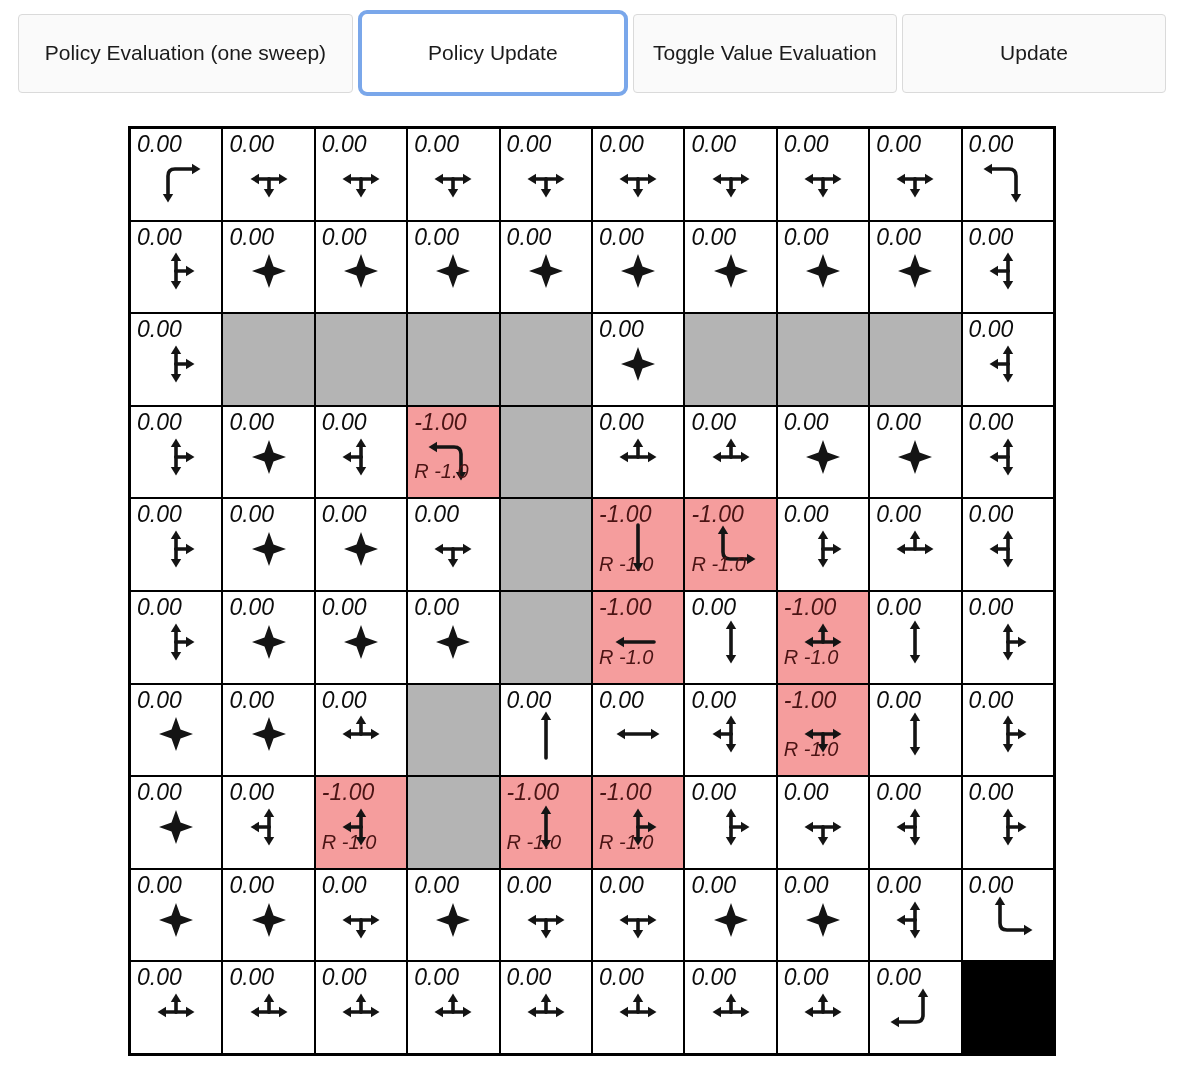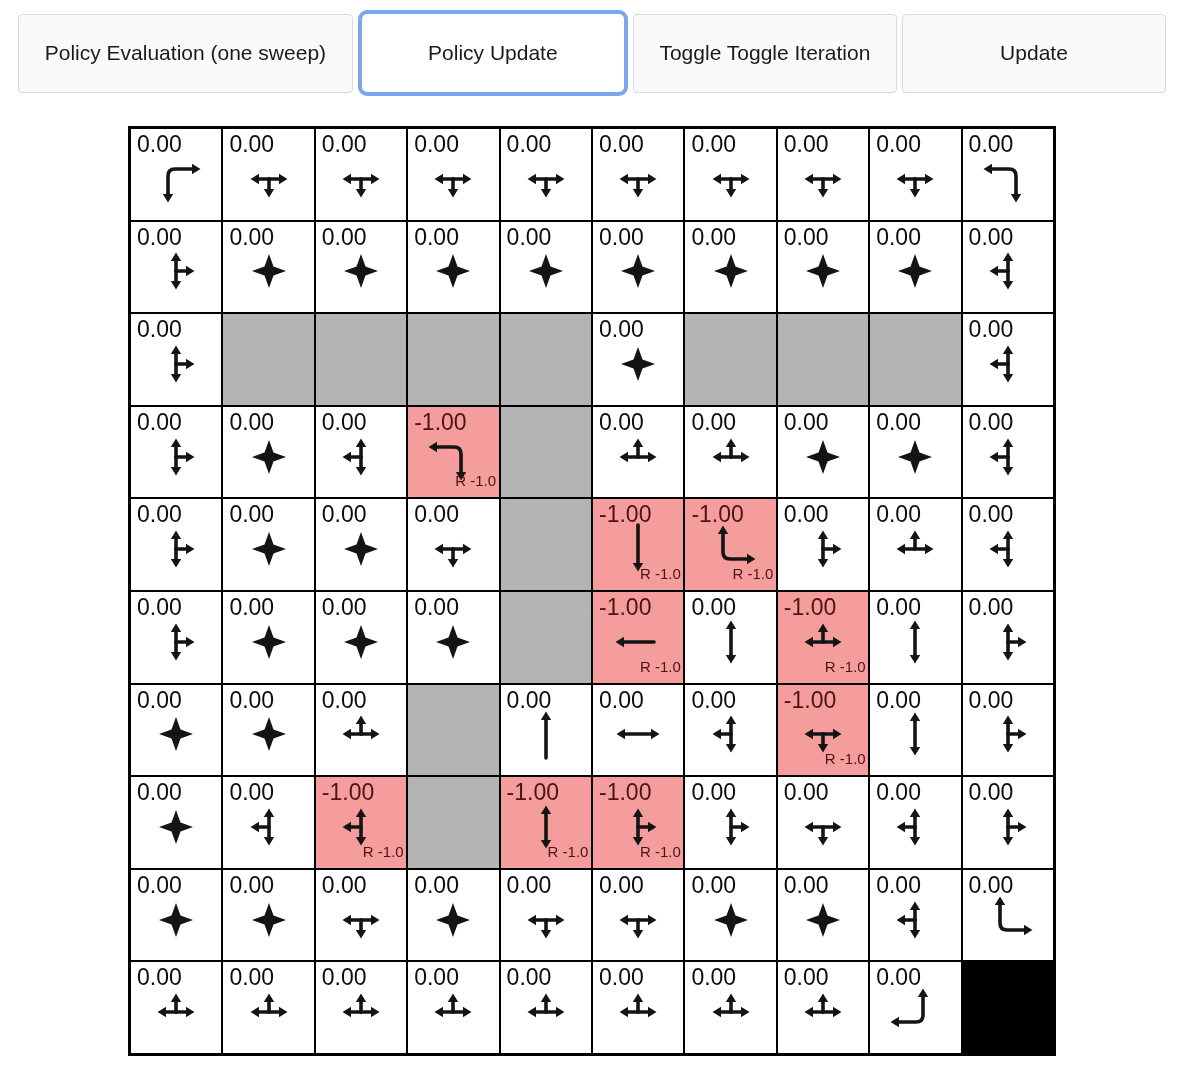--- a/index.html
+++ b/index.html
@@ -7,42 +7,42 @@
 
   
   .toolbar{display:flex;align-items:center;gap:5px;padding:10px 18px 0 18px;height:96px;box-sizing:border-box;}
   .btn{flex:1;height:79px;background:#fafafa;border:1px solid #dadada;border-radius:4px;
        display:flex;align-items:center;justify-content:center;
        font-size:21px;color:#1b1b1b;cursor:pointer;box-sizing:border-box;}
   .btn.wide{flex:1.27;}
   .btn.active{height:86px;background:#ffffff;border:4px solid var(--accent);border-radius:9px;}
 
   
-  .gridwrap{width:928px;margin:30px auto 0 auto;}
+  .gridwrap{width:928px;margin:30px auto 0 auto;font-style:italic;}
   #grid{display:grid;grid-template-columns:repeat(10,1fr);grid-auto-rows:92.6px;
         border:2px solid #000;background:#000;}
   .cell{position:relative;background:#fff;border:1px solid #000;
         border-left-width:1.5px;border-right-width:1.5px;box-sizing:border-box;}
   .cell.wall{background:var(--wall);}
   .cell.neg{background:var(--neg);}
   .cell.pos{background:var(--pos);}
   .val{font-size:23px;line-height:1.1;color:#0c0c0c;margin:3px 0 0 6px;}
   .neg .val,.neg .rew{color:var(--negText);}
   .pos .val,.pos .rew{color:var(--posText);}
   .arr{position:absolute;left:50%;top:55%;transform:translate(-50%,-50%);width:64px;height:64px;pointer-events:none;}
   .arr svg{display:block;}
-  .rew{position:absolute;left:6px;bottom:8px;font-size:15px;color:#0c0c0c;margin-left:41px;}
+  .rew{position:absolute;left:6px;bottom:14px;font-size:20px;color:#0c0c0c;}
 </style>
 </head>
 <body>
 
 <div class="toolbar">
   <div class="btn wide">Policy Evaluation (one sweep)</div>
   <div class="btn active">Policy Update</div>
-  <div class="btn">Toggle Toggle Iteration</div>
+  <div class="btn">Toggle Value Evaluation</div>
   <div class="btn">Update</div>
 </div>
 
 <div class="gridwrap">
   <div id="grid">
       <div class="cell white">
         <div class="val">0.00</div>
         <div class="arr">
           <svg width="64" height="64" viewBox="0 0 64 64">
             <path d="M 24 47 L 24 29 Q 24 22 31 22 L 48 22" fill="none" stroke="#141414" stroke-width="3.6" stroke-linecap="round"></path>

